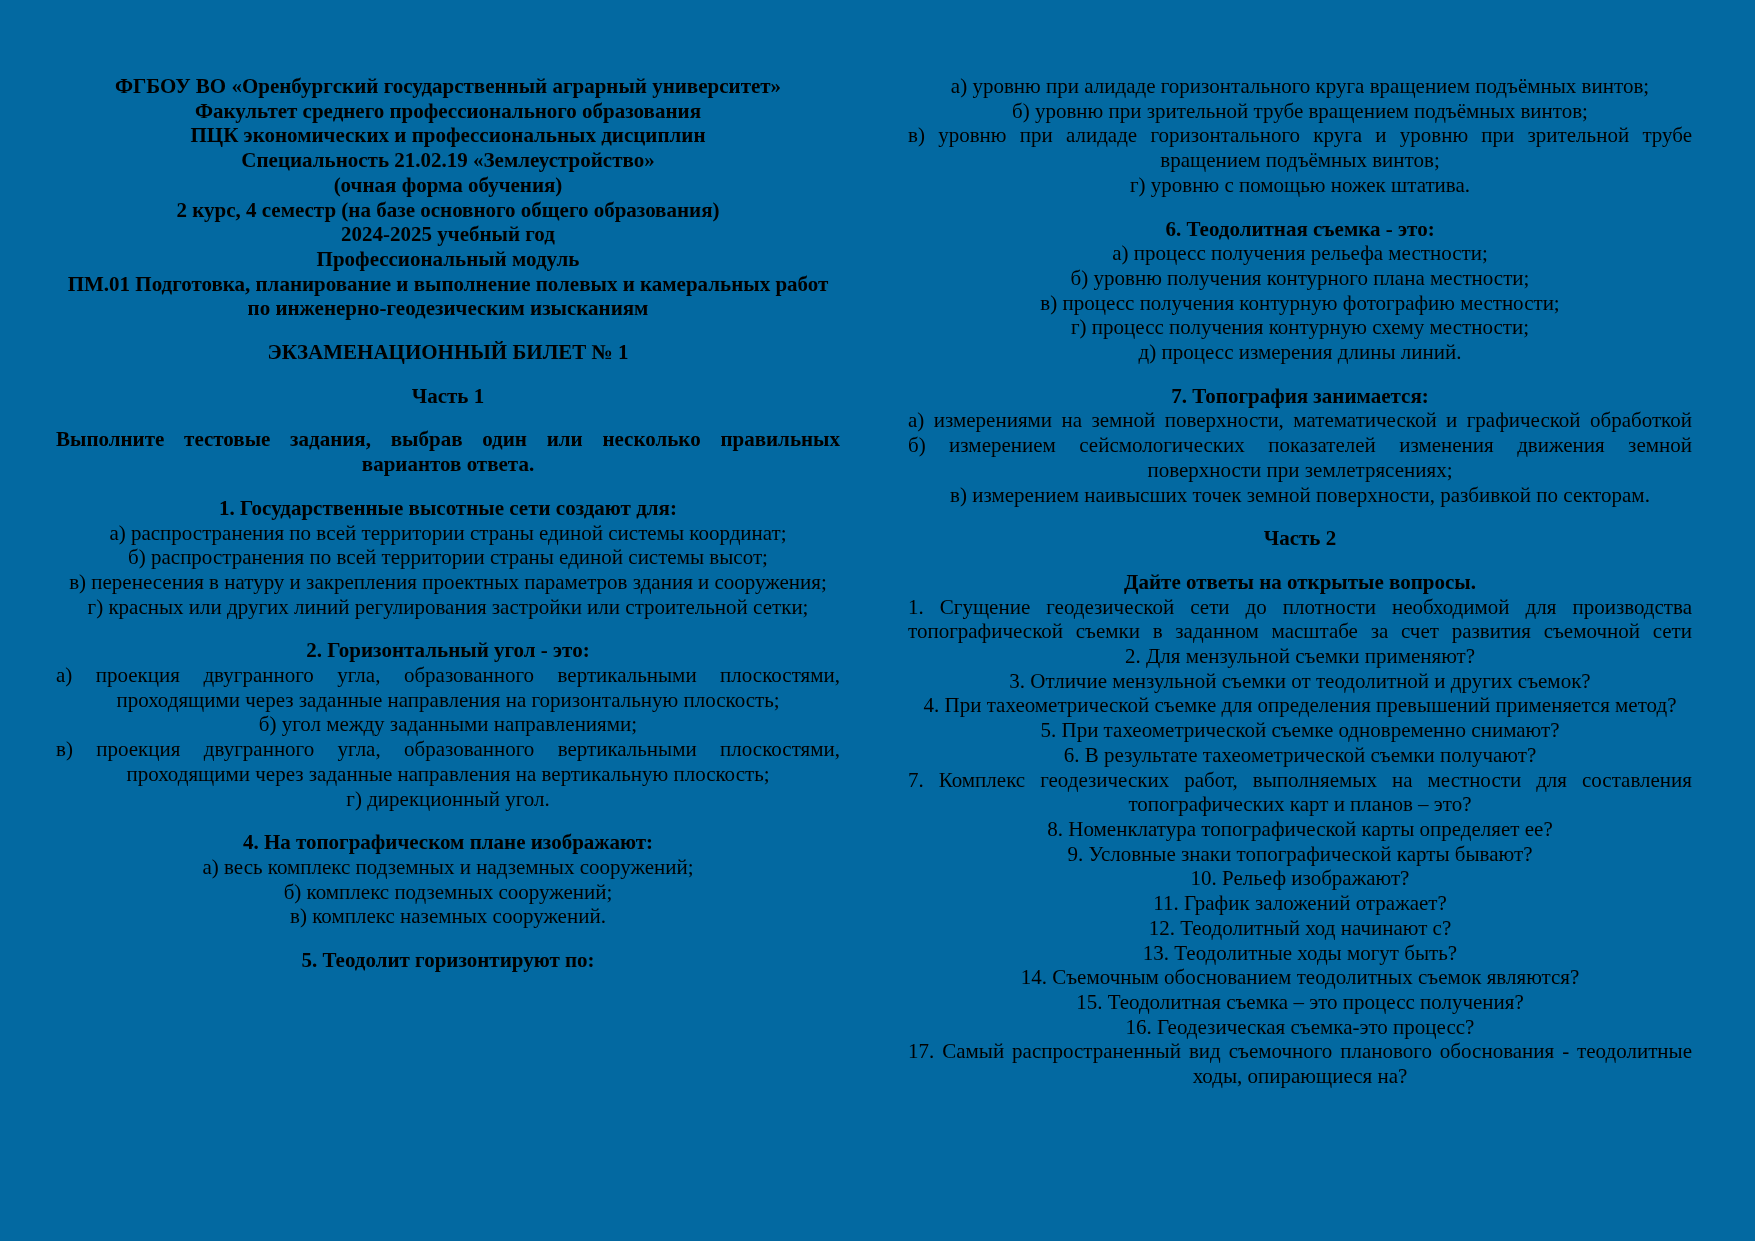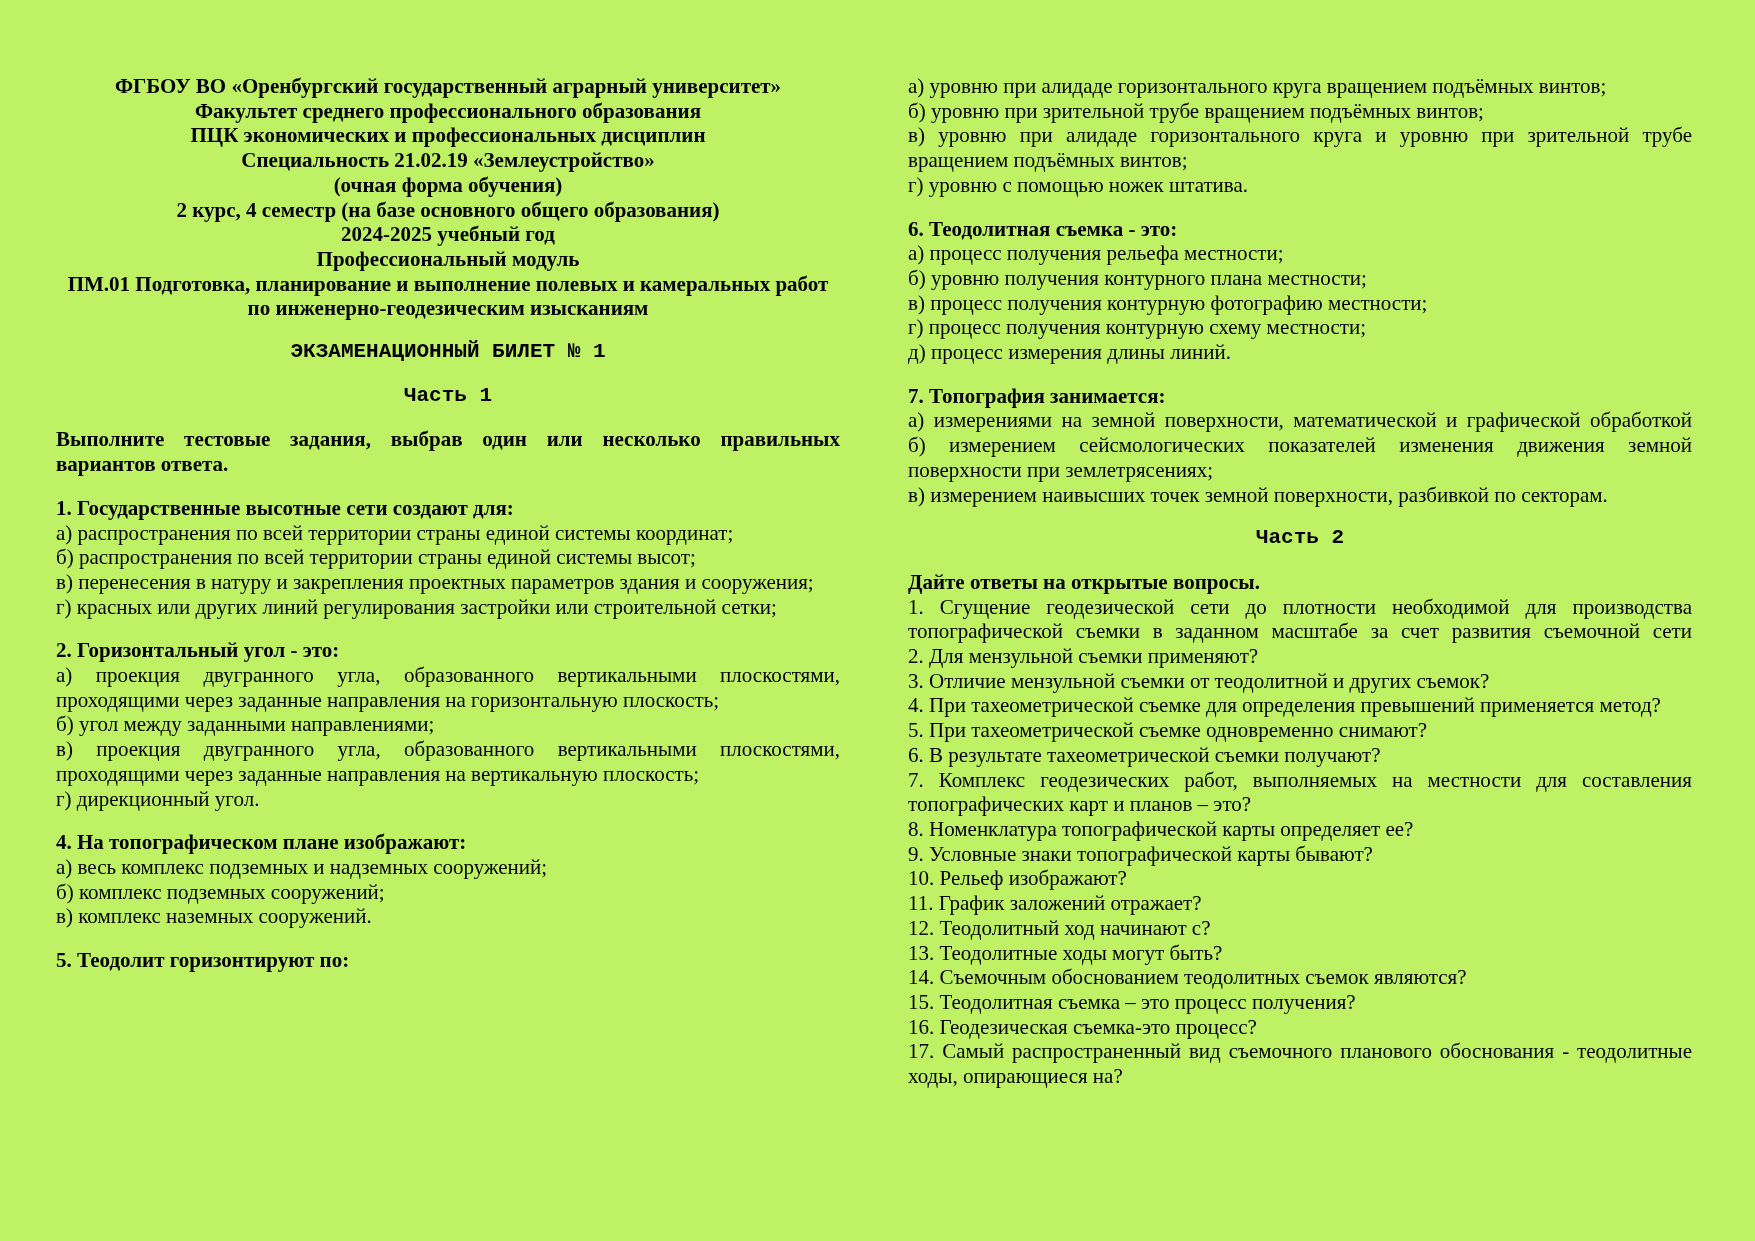--- a/index.html
+++ b/index.html
@@ -1,34 +1,34 @@
 <!DOCTYPE html>
 <html><head>
 <meta charset="utf-8">
 <style>
   html, body { margin: 0; padding: 0; background: #ffffff; }
   .page {
     position: relative;
     width: 1755px;
     height: 1241px;
-    background: #bef264;
+    background: #0369a1;
     color: #000000;
     font-family: "Liberation Serif", "DejaVu Serif", serif;
     font-size: 21px;
     line-height: 24.7px;
     overflow: hidden;
   }
   .col { position: absolute; top: 74px; width: 784px; }
   #col-left  { left: 56px; }
   #col-right { left: 908px; }
   .bold   { font-weight: bold; }
-  .center { text-align: center; font-family: Liberation Mono, monospace; }
+  .center { text-align: center; }
   .blk    { margin-top: 19px; }
   .par    { margin: 0; }
-  .line   { text-align: left; white-space: nowrap; }
+  .line   { text-align: center; white-space: nowrap; }
   .jline  { text-align: justify; text-align-last: justify; }
   .hline  { text-align: center; }
 </style>
 </head>
 <body>
 
 <div class="page">
 
   <div class="col" id="col-left">
     <div id="doc-header">

